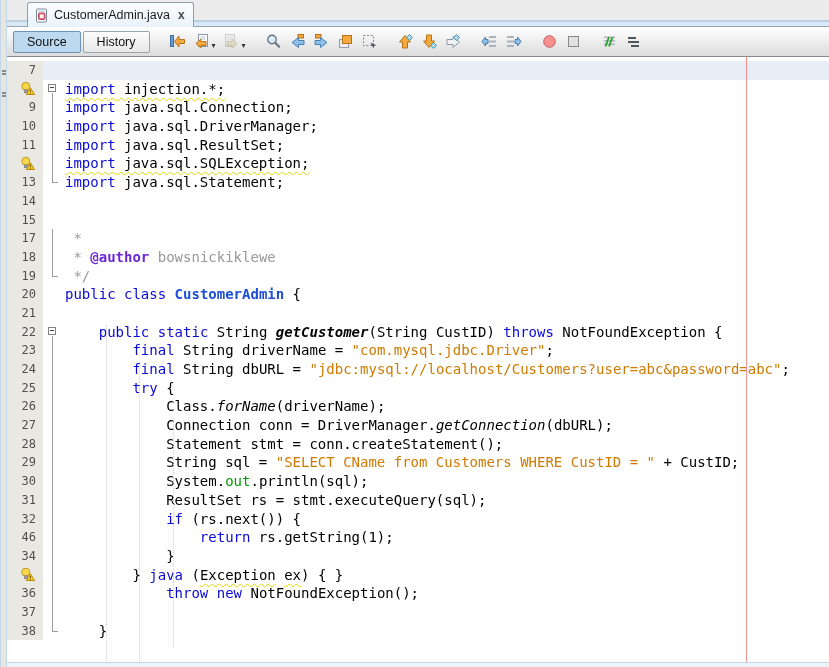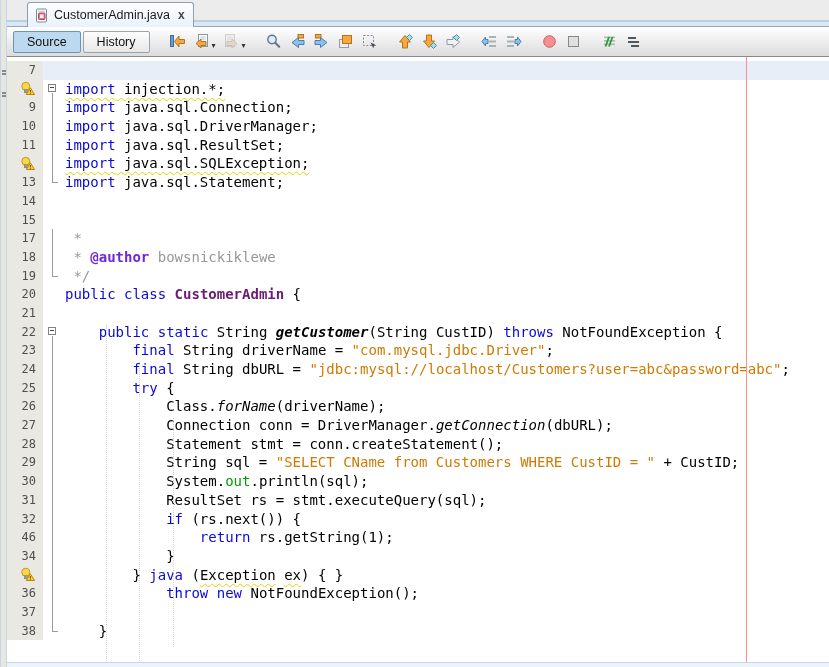--- a/index.html
+++ b/index.html
@@ -58,21 +58,21 @@
   .fbox{position:absolute;left:5px;top:4px;width:8px;height:8px;background:#fff;
         border:1px solid #828282;box-sizing:border-box;}
   .fbox:after{content:"";position:absolute;left:1px;right:1px;top:2px;border-top:1px solid #444;}
 
   
   .pl{color:#000000;}
   .kw{color:#0a0ad6;}
   .str{color:#cf7a00;}
   .cmt{color:#989898;}
   .cmtb{color:#6d28d9;font-weight:bold;}
-  .decl{color:#701a75;font-weight:bold;}
+  .decl{color:#1d4ed8;font-weight:bold;}
   .mdecl{color:#000;font-weight:bold;font-style:italic;}
   .smeth{color:#000;font-style:italic;}
   .sfield{color:#009c00;}
   .warn{text-decoration:underline;text-decoration-style:wavy;text-decoration-color:#e3d400;
         text-decoration-thickness:1px;text-underline-offset:3px;}
 
   
   #margin-line{position:absolute;left:739px;top:0;bottom:0;width:1px;background:#f99090;pointer-events:none;}
   .iguide{position:absolute;width:1px;border-left:1px dotted #d4d4d4;pointer-events:none;}
   #guide1{left:99px;top:268px;height:378px;}

